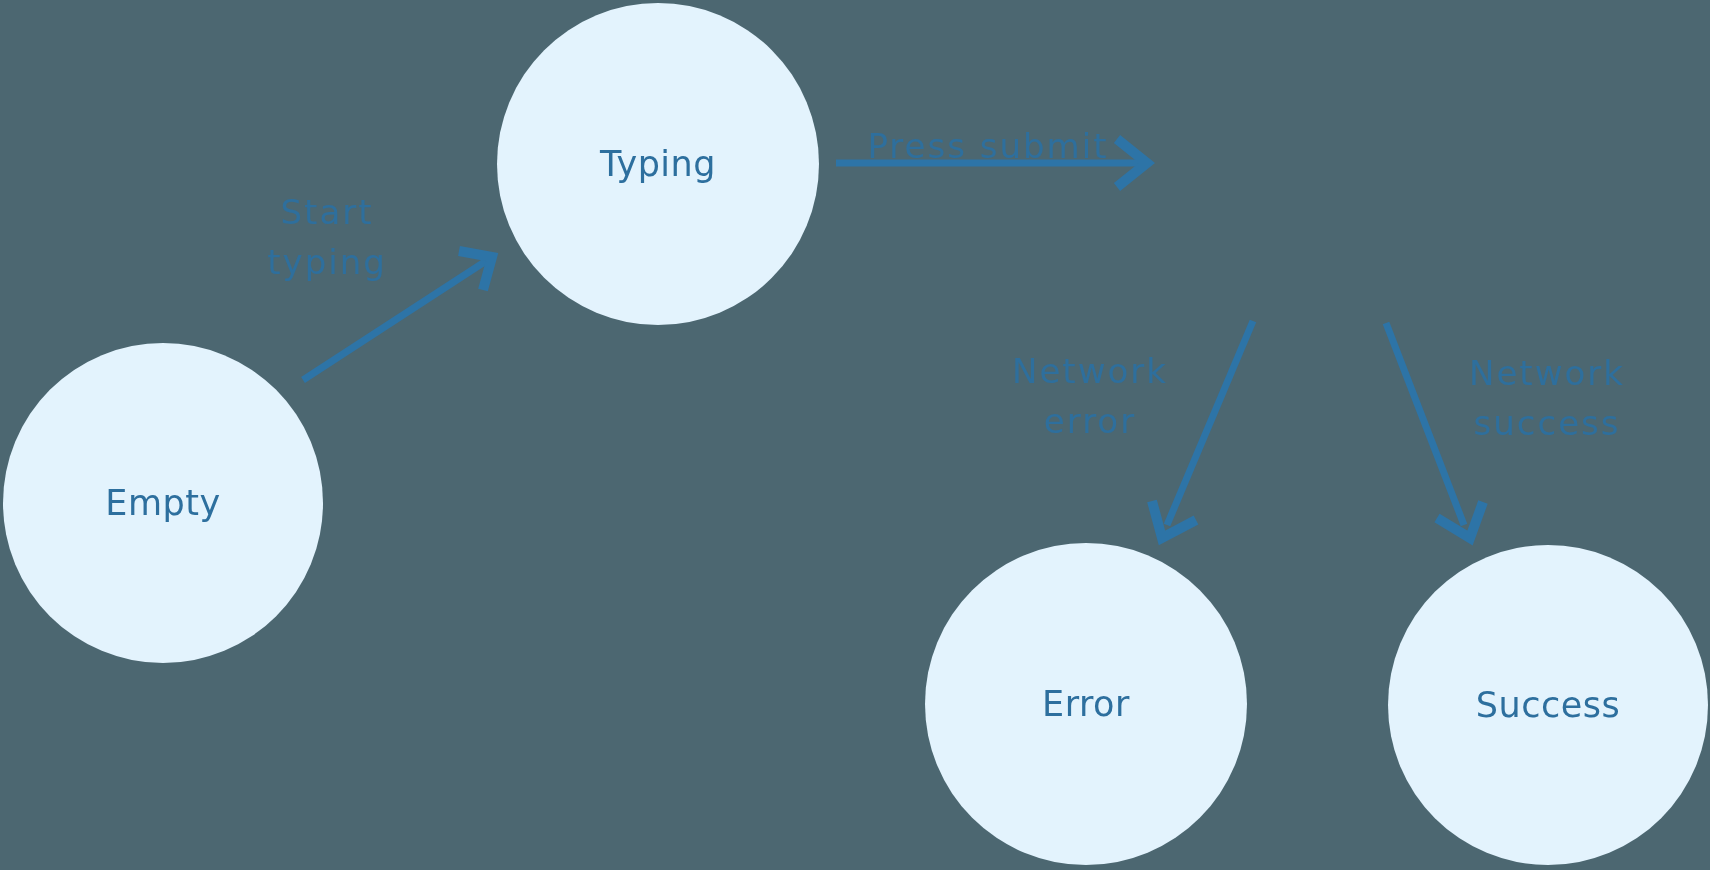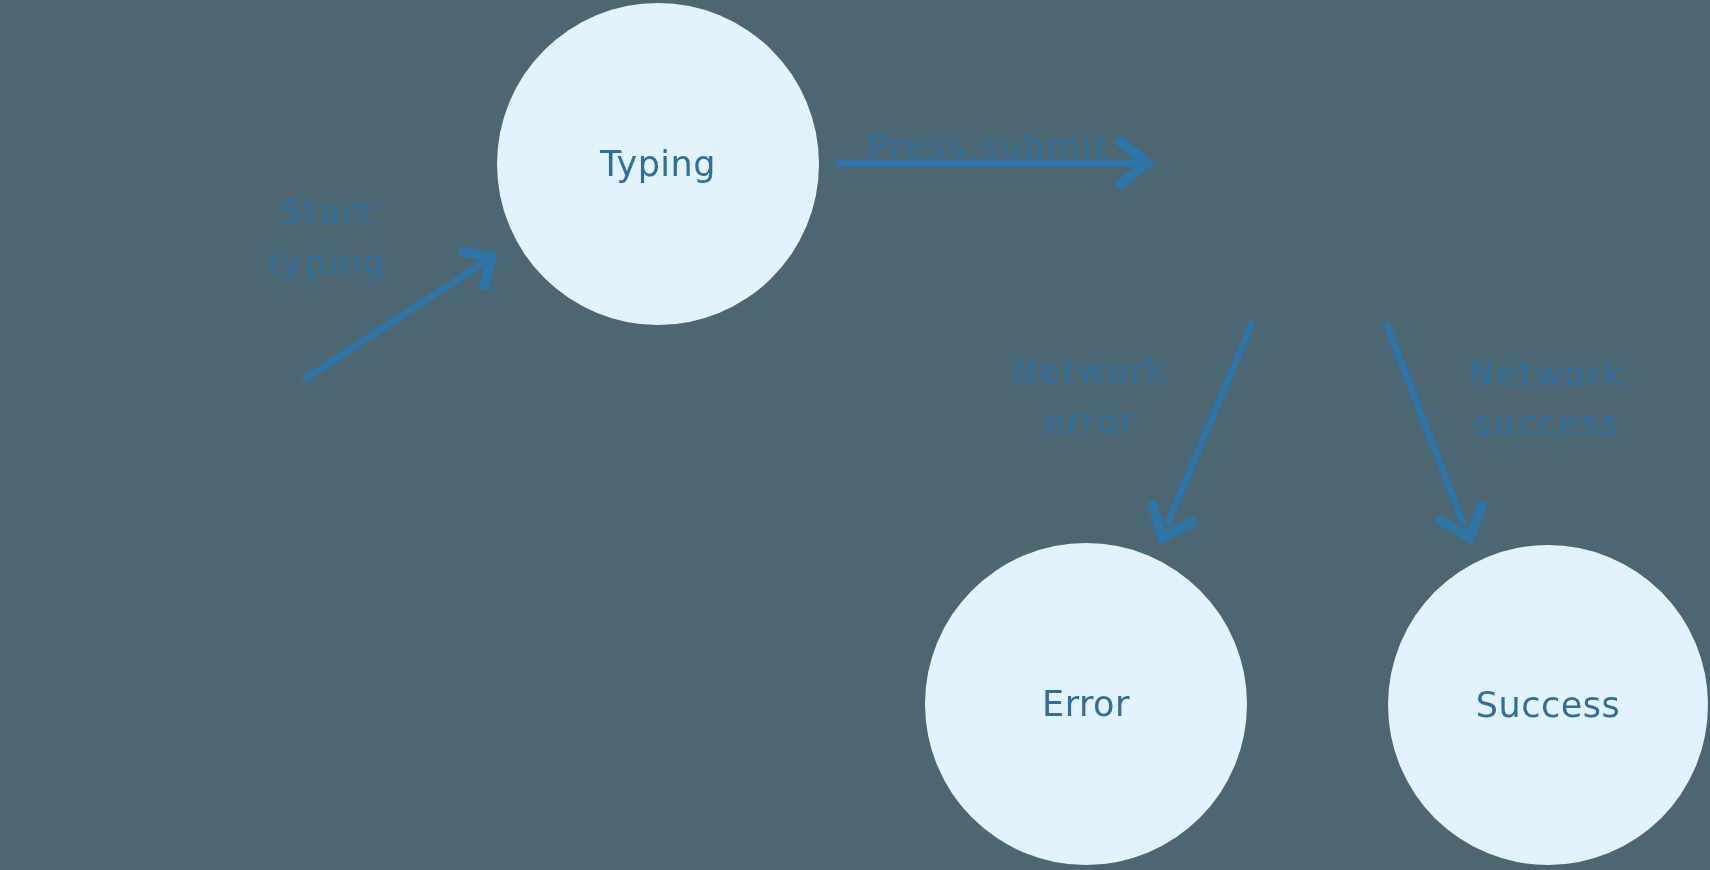--- a/index.html
+++ b/index.html
@@ -83,20 +83,23 @@
     <g>
       <line class="arrow-shaft" x1="1253" y1="321" x2="1167" y2="525"></line>
       <polyline class="arrow-head" points="1152,501 1162,538 1196,520"></polyline>
     </g>
     <g>
       <line class="arrow-shaft" x1="1386" y1="323" x2="1464" y2="525"></line>
       <polyline class="arrow-head" points="1437,518 1470,538 1483,502"></polyline>
     </g>
   </svg>
 
+  <div class="state" style="left:3px; top:343px; width:320px; height:320px;">
+    <span class="state-label">Empty</span>
+  </div>
 
   <div class="state" style="left:497px; top:3px; width:322px; height:322px;">
     <span class="state-label">Typing</span>
   </div>
 
 
   <div class="state" style="left:925px; top:543px; width:322px; height:322px;">
     <span class="state-label">Error</span>
   </div>
 

